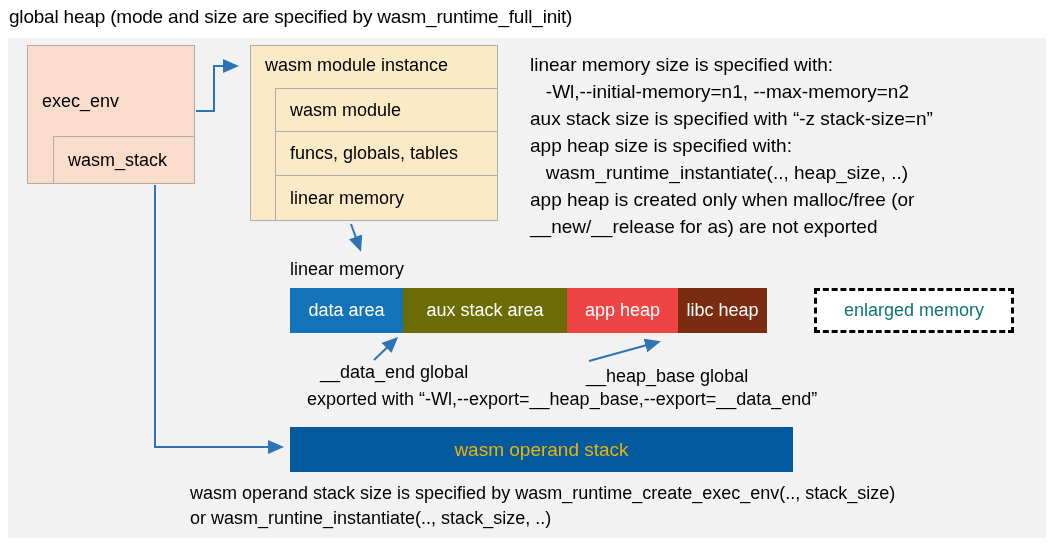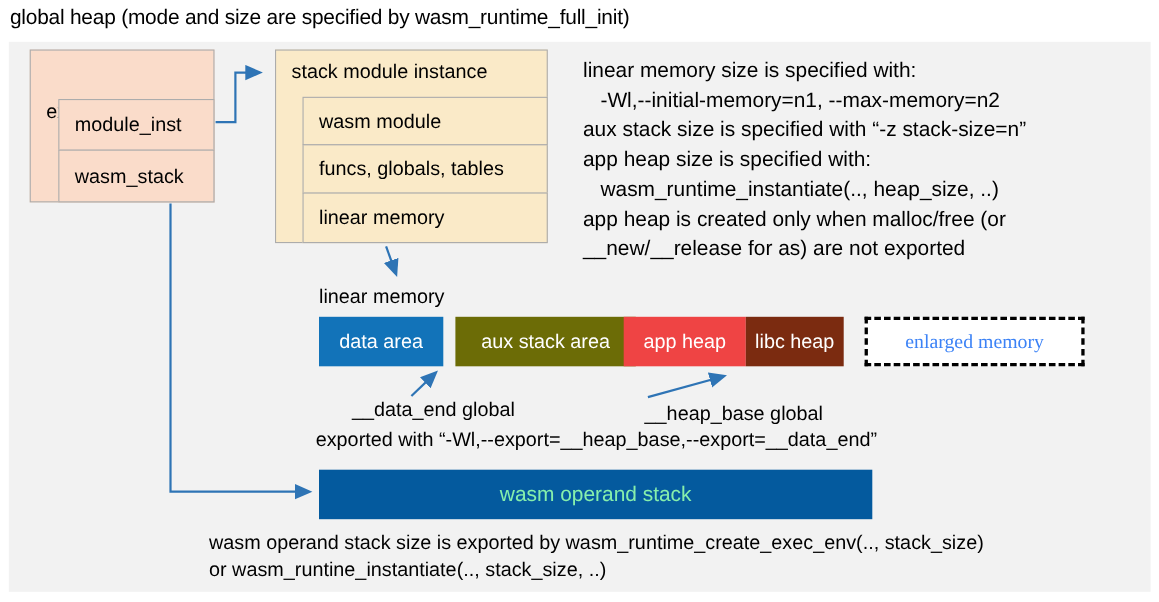--- a/index.html
+++ b/index.html
@@ -31,56 +31,55 @@
 
   
   .notes { position:absolute; left:530px; top:51px; font-size:19px; line-height:27px; }
   .notes-line { white-space:pre; }
 
   
   .lm-label { position:absolute; left:290px; top:259px; font-size:18px; }
   .seg { position:absolute; top:288px; height:45px; display:flex; align-items:center; justify-content:center;
          color:#ffffff; font-size:18px; }
   .seg-data  { left:290px; width:113px; }
-  .seg-aux   { left:414px; width:164px; }
+  .seg-aux   { left:403px; width:164px; }
   .seg-appheap { left:567px; width:111px; }
   .seg-libc  { left:678px; width:89px; }
-  .seg-enlarged { left:786px; width:200px; background:#ffffff; border:3px dashed #000; color:#3b82f6;font-family:Liberation Serif, serif; }
+  .seg-enlarged { left:814px; width:200px; background:#ffffff; border:3px dashed #000; color:#0f766e; }
 
   .anno { position:absolute; font-size:18px; }
   .anno-dataend  { left:320px; top:362px; }
   .anno-heapbase { left:586px; top:366px; }
-  .anno-export   { left:287px; top:389px; }
+  .anno-export   { left:307px; top:389px; }
 
   
   .opstack { position:absolute; left:290px; top:427px; width:503px; height:45px;
-             display:flex; align-items:center; justify-content:center; color:#86efac; font-size:19px; }
+             display:flex; align-items:center; justify-content:center; color:#eab308; font-size:19px; }
 
   .footer { position:absolute; left:190px; top:481px; font-size:18px; line-height:25px; }
   .footer-line { white-space:pre; }
 
   .arrows { position:absolute; left:0; top:0; width:1054px; height:547px; pointer-events:none; }
 </style>
 </head>
 <body>
 
 <div class="canvas">
 
   <div class="title">global heap (mode and size are specified by wasm_runtime_full_init)</div>
 
   <div class="panel"></div>
 
   <div class="box salmon exec-outer">
     <div class="hd">exec_env</div>
   </div>
-  <div class="box salmon pad exec-row0">module_inst</div>
   <div class="box salmon pad exec-row1">wasm_stack</div>
 
   <div class="box cream inst-outer">
-    <div class="hd">stack module instance</div>
+    <div class="hd">wasm module instance</div>
   </div>
   <div class="box cream pad inst-row1">funcs, globals, tables</div>
   <div class="box cream pad inst-row0">wasm module</div>
   <div class="box cream pad inst-row2">linear memory</div>
 
   <div class="notes">
     <div class="notes-line">linear memory size is specified with:</div>
     <div class="notes-line">   -Wl,--initial-memory=n1, --max-memory=n2</div>
     <div class="notes-line">aux stack size is specified with “-z stack-size=n”</div>
     <div class="notes-line">app heap size is specified with:</div>
@@ -96,21 +95,21 @@
   <div class="seg seg-libc" style="background-color: rgb(123, 43, 16);">libc heap</div>
   <div class="seg seg-enlarged">enlarged memory</div>
 
   <div class="anno anno-dataend">__data_end global</div>
   <div class="anno anno-heapbase">__heap_base global</div>
   <div class="anno anno-export">exported with “-Wl,--export=__heap_base,--export=__data_end”</div>
 
   <div class="opstack" style="background-color: rgb(4, 90, 158);">wasm operand stack</div>
 
   <div class="footer">
-    <div class="footer-line">wasm operand stack size is exported by wasm_runtime_create_exec_env(.., stack_size)</div>
+    <div class="footer-line">wasm operand stack size is specified by wasm_runtime_create_exec_env(.., stack_size)</div>
     <div class="footer-line">or wasm_runtine_instantiate(.., stack_size, ..)</div>
   </div>
 
   <svg class="arrows" viewBox="0 0 1054 547" xmlns="http://www.w3.org/2000/svg">
     <defs>
       <marker id="ah" markerWidth="9" markerHeight="8" refX="6.5" refY="3.5" orient="auto">
         <path d="M0,0 L8,3.5 L0,7 Z" fill="#2e74b5"></path>
       </marker>
     </defs>
     <path d="M196,111 L214,111 L214,66 L236,66" fill="none" stroke="#2e74b5" stroke-width="2" marker-end="url(#ah)"></path>

